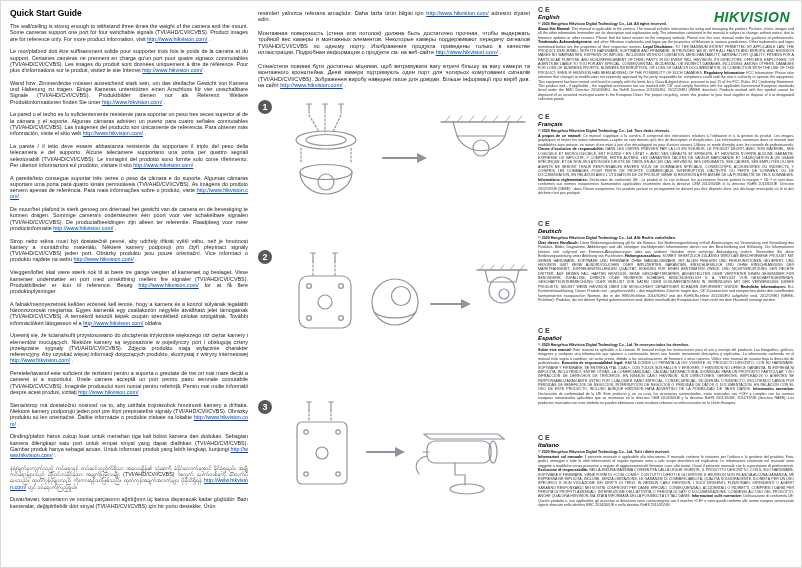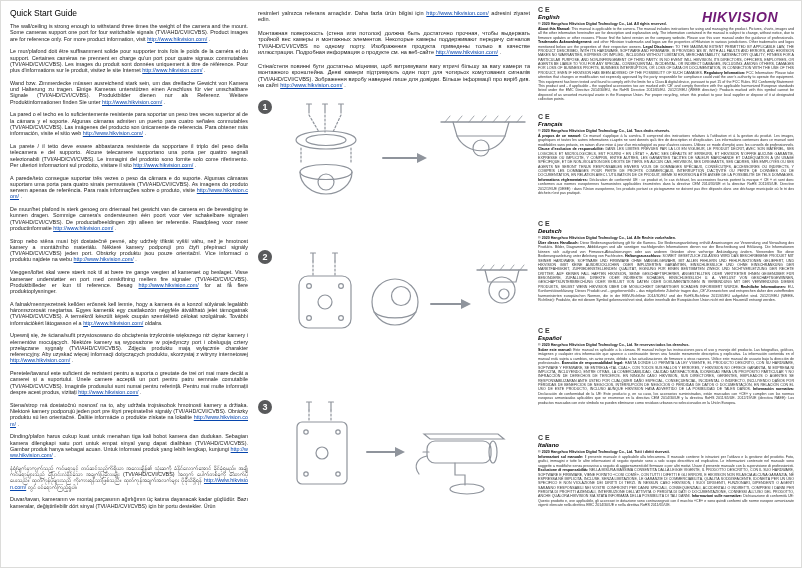--- a/index.html
+++ b/index.html
@@ -3,28 +3,28 @@
 <meta charset="utf-8">
 <style>
   html,body{margin:0;padding:0;background:#ffffff;}
   .page{
     position:relative;width:802px;height:568px;background:#fff;
     font-family:"Liberation Sans","DejaVu Sans",sans-serif;color:#1c1c1c;
     overflow:hidden;box-shadow:inset 0 0 0 1px #dcdcda;
   }
   
   .brand{
-    position:absolute;top:9px;right:24px;color:#701a75;font-weight:bold;
+    position:absolute;top:9px;right:12px;color:#15803d;font-weight:bold;
     font-size:14px;letter-spacing:.5px;font-style:italic;z-index:5;
   }
   
   .col-left{position:absolute;left:10px;top:8px;width:238px;height:554px;overflow:hidden;}
   .col-middle{position:absolute;left:258px;top:10px;width:272px;height:552px;overflow:hidden;}
   .col-right{position:absolute;left:538px;top:6px;width:256px;height:558px;overflow:hidden;}
-  .title{font-size:8.5px;font-weight:normal;margin:0 0 5px 0;color:#000;}
+  .title{font-size:8.5px;font-weight:bold;margin:0 0 5px 0;color:#000;}
   .para{font-size:5.4px;line-height:1.16;margin:0 0 6.5px 0;text-align:justify;color:#222;}
   .para.mid{font-size:5.6px;margin-bottom:7px;}
   .link{color:#0645ad;text-decoration:underline;cursor:pointer;word-break:break-all;}
   
   .step{display:flex;align-items:flex-start;height:144px;margin-top:6px;}
   .step-num{
     width:14px;height:14px;border-radius:50%;background:#58595b;color:#fff;
     font-size:9px;font-weight:bold;line-height:14px;text-align:center;flex:0 0 14px;margin-top:4px;
   }
   .diagram{flex:1;margin-left:6px;}

